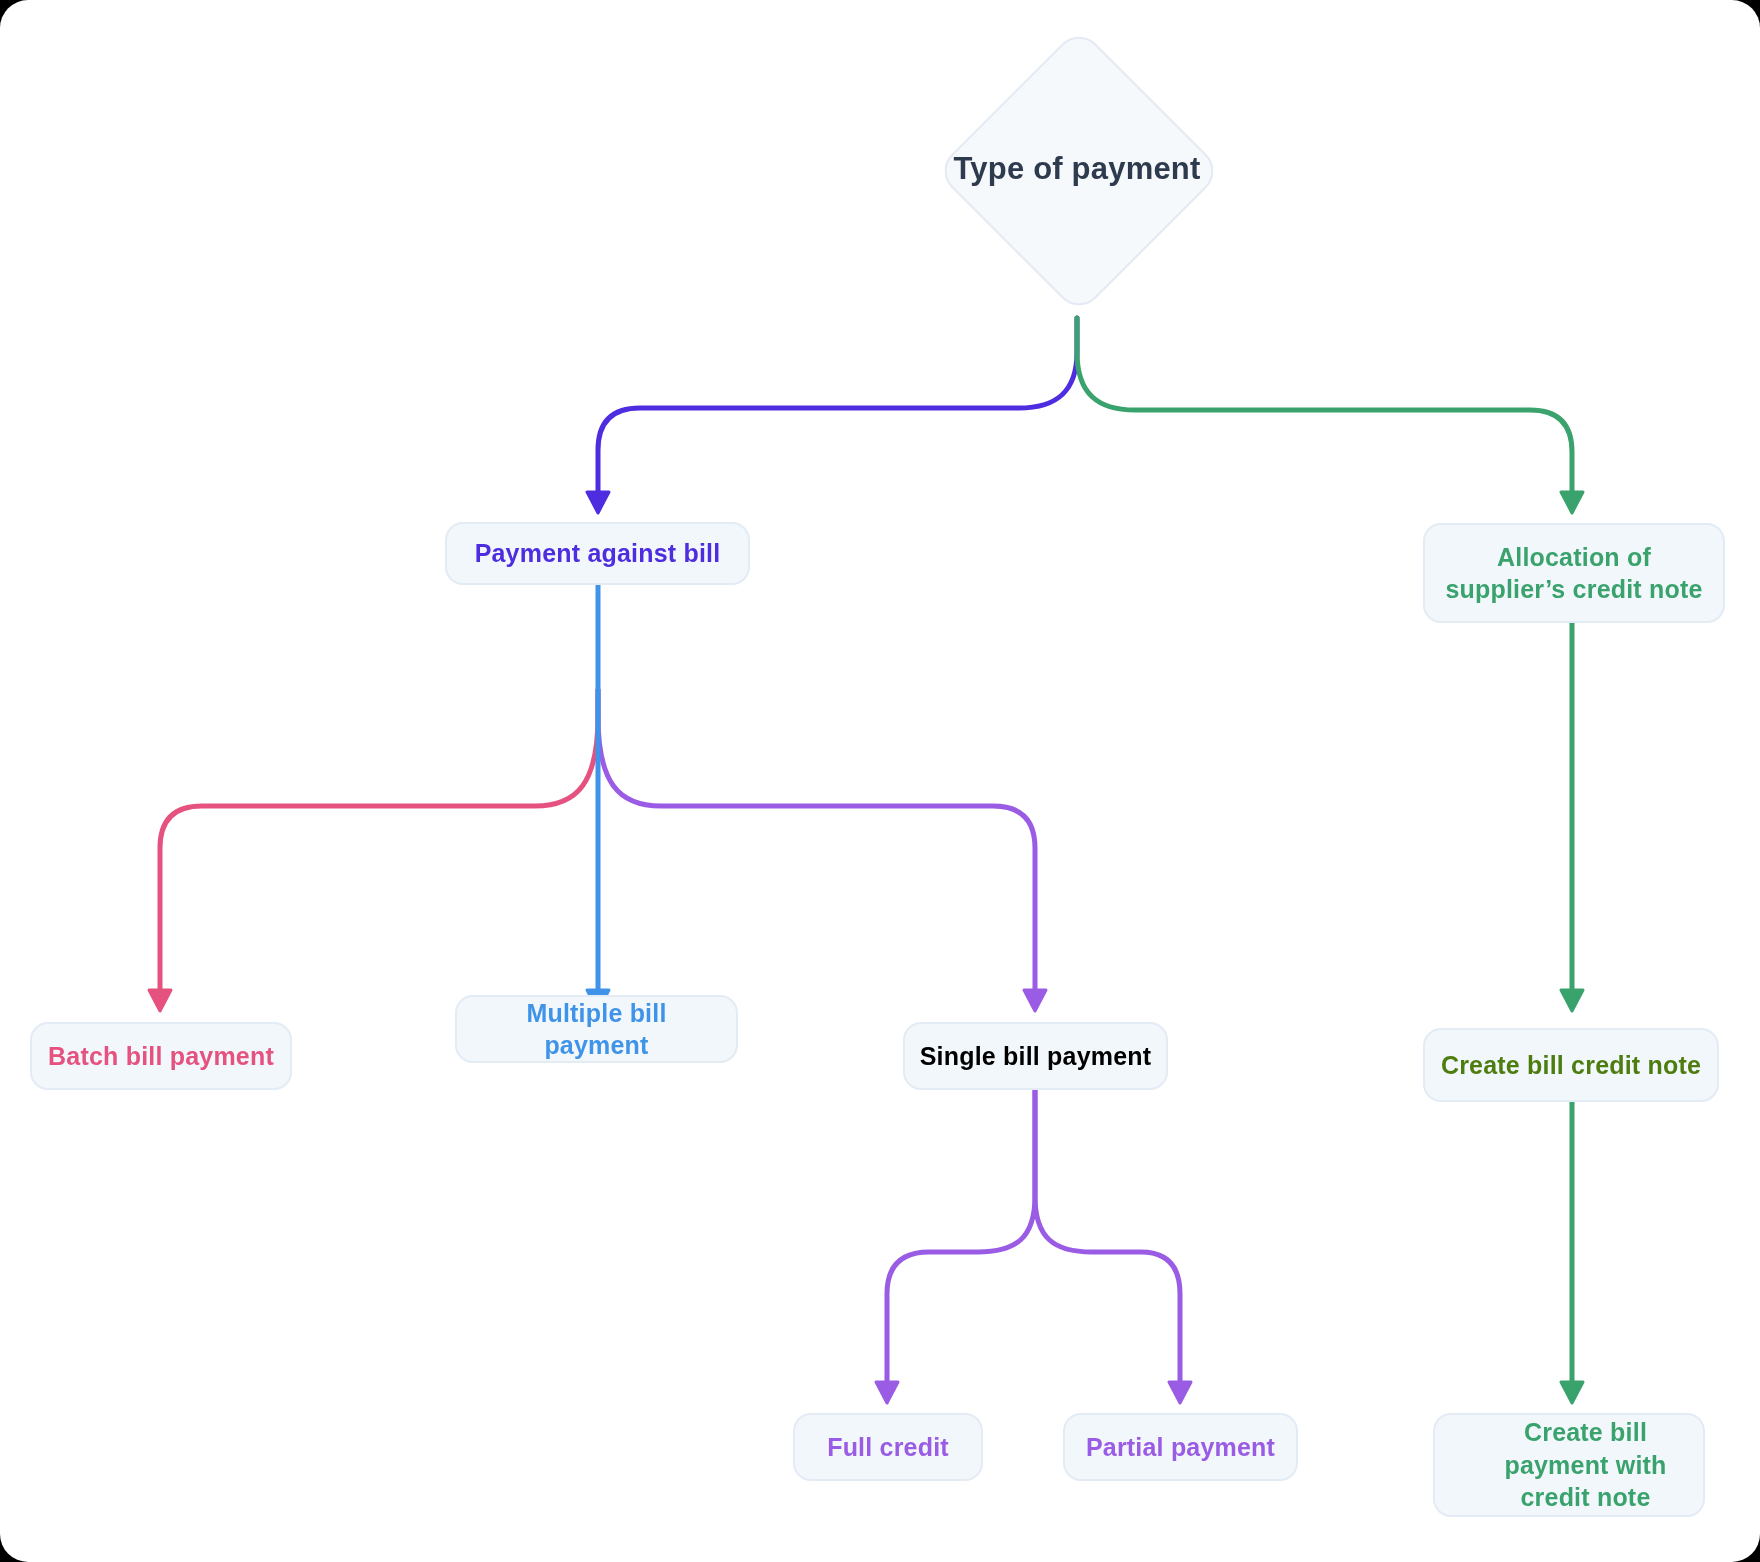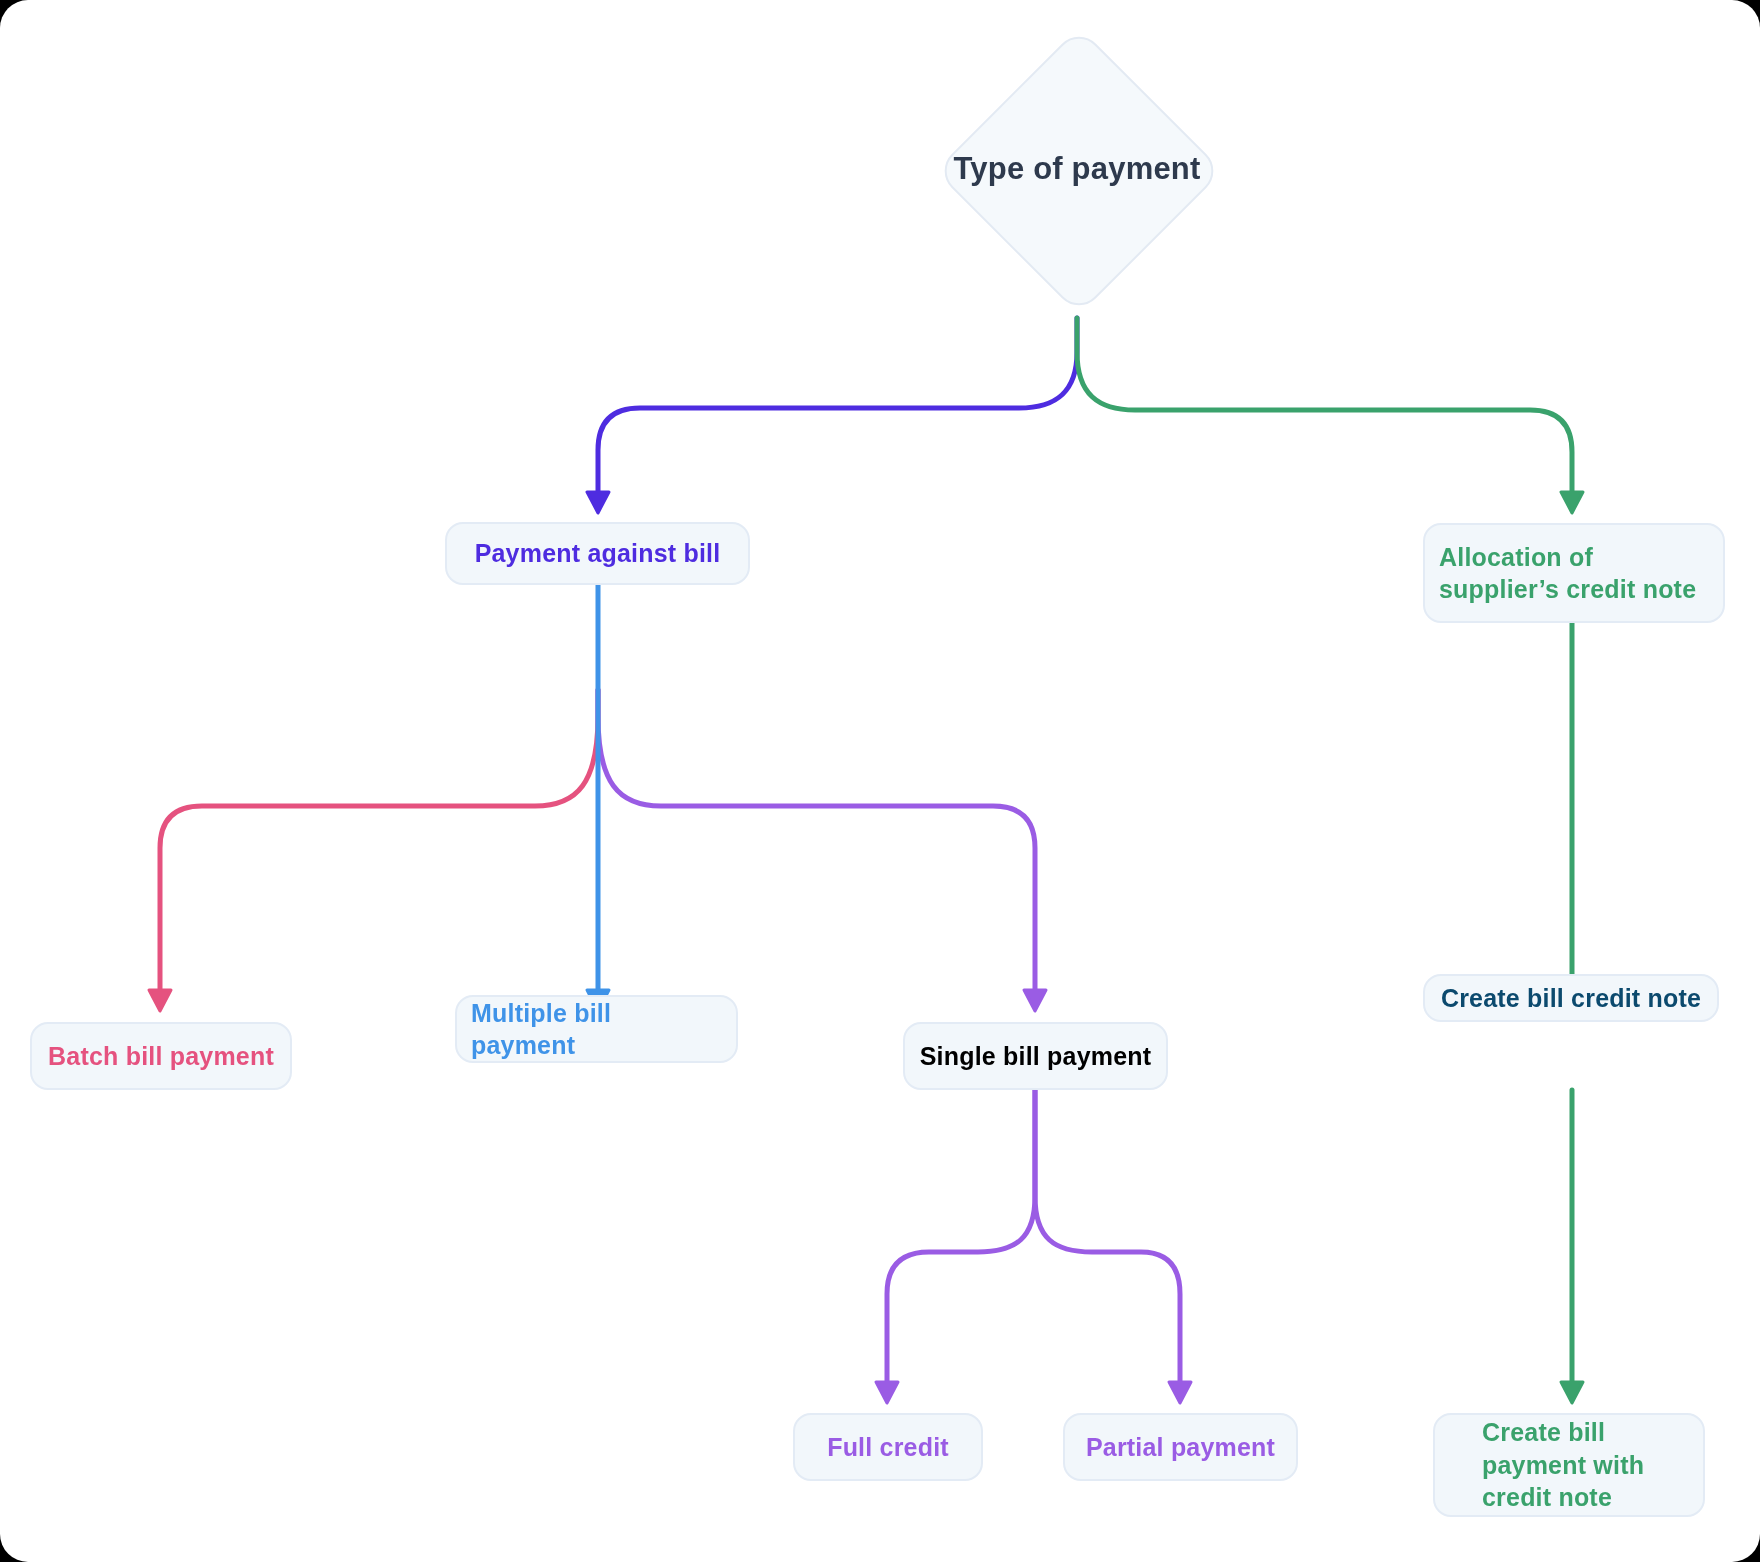--- a/index.html
+++ b/index.html
@@ -38,21 +38,21 @@
   }
   .node {
     position: absolute;
     box-sizing: border-box;
     background: var(--node-bg, #f2f7fb);
     border: 2px solid var(--node-border, #e3ebf5);
     border-radius: 18px;
     display: flex;
     align-items: center;
     justify-content: center;
-    text-align: left;
+    text-align: center;
     font-weight: bold;
     font-size: 25px;
     line-height: 1.3;
     letter-spacing: 0.2px;
     padding: 6px 14px;
   }
   .diamond-shape {
     position: absolute;
     left: 977px;
     top: 69px;
@@ -145,21 +145,21 @@
 
   <div class="node" style="left: 1423px; top: 523px; width: 302px; height: 100px; color: rgb(58, 162, 108);">
     <span>Allocation of supplier’s credit note</span>
   </div>
   <div class="node" style="left: 455px; top: 995px; width: 283px; height: 68px; color: rgb(63, 147, 232);">
     <span>Multiple bill payment</span>
   </div>
   <div class="node" style="left: 903px; top: 1022px; width: 265px; height: 68px; color: #000000;">
     <span>Single bill payment</span>
   </div>
-  <div class="node" style="left: 1423px; top: 974px; width: 296px; height: 48px; color: #0c4a6e;">
+  <div class="node" style="left: 1423px; top: 1028px; width: 296px; height: 74px; color: #4d7c0f;">
     <span>Create bill credit note</span>
   </div>
 
   <div class="node" style="left: 793px; top: 1413px; width: 190px; height: 68px; color: rgb(154, 92, 228);">
     <span>Full credit</span>
   </div>
   <div class="node" style="left: 1063px; top: 1413px; width: 235px; height: 68px; color: rgb(154, 92, 228);">
     <span>Partial payment</span>
   </div>
   <div class="node" style="left: 1433px; top: 1413px; width: 272px; height: 104px; color: rgb(58, 162, 108); padding-left: 47px;">

